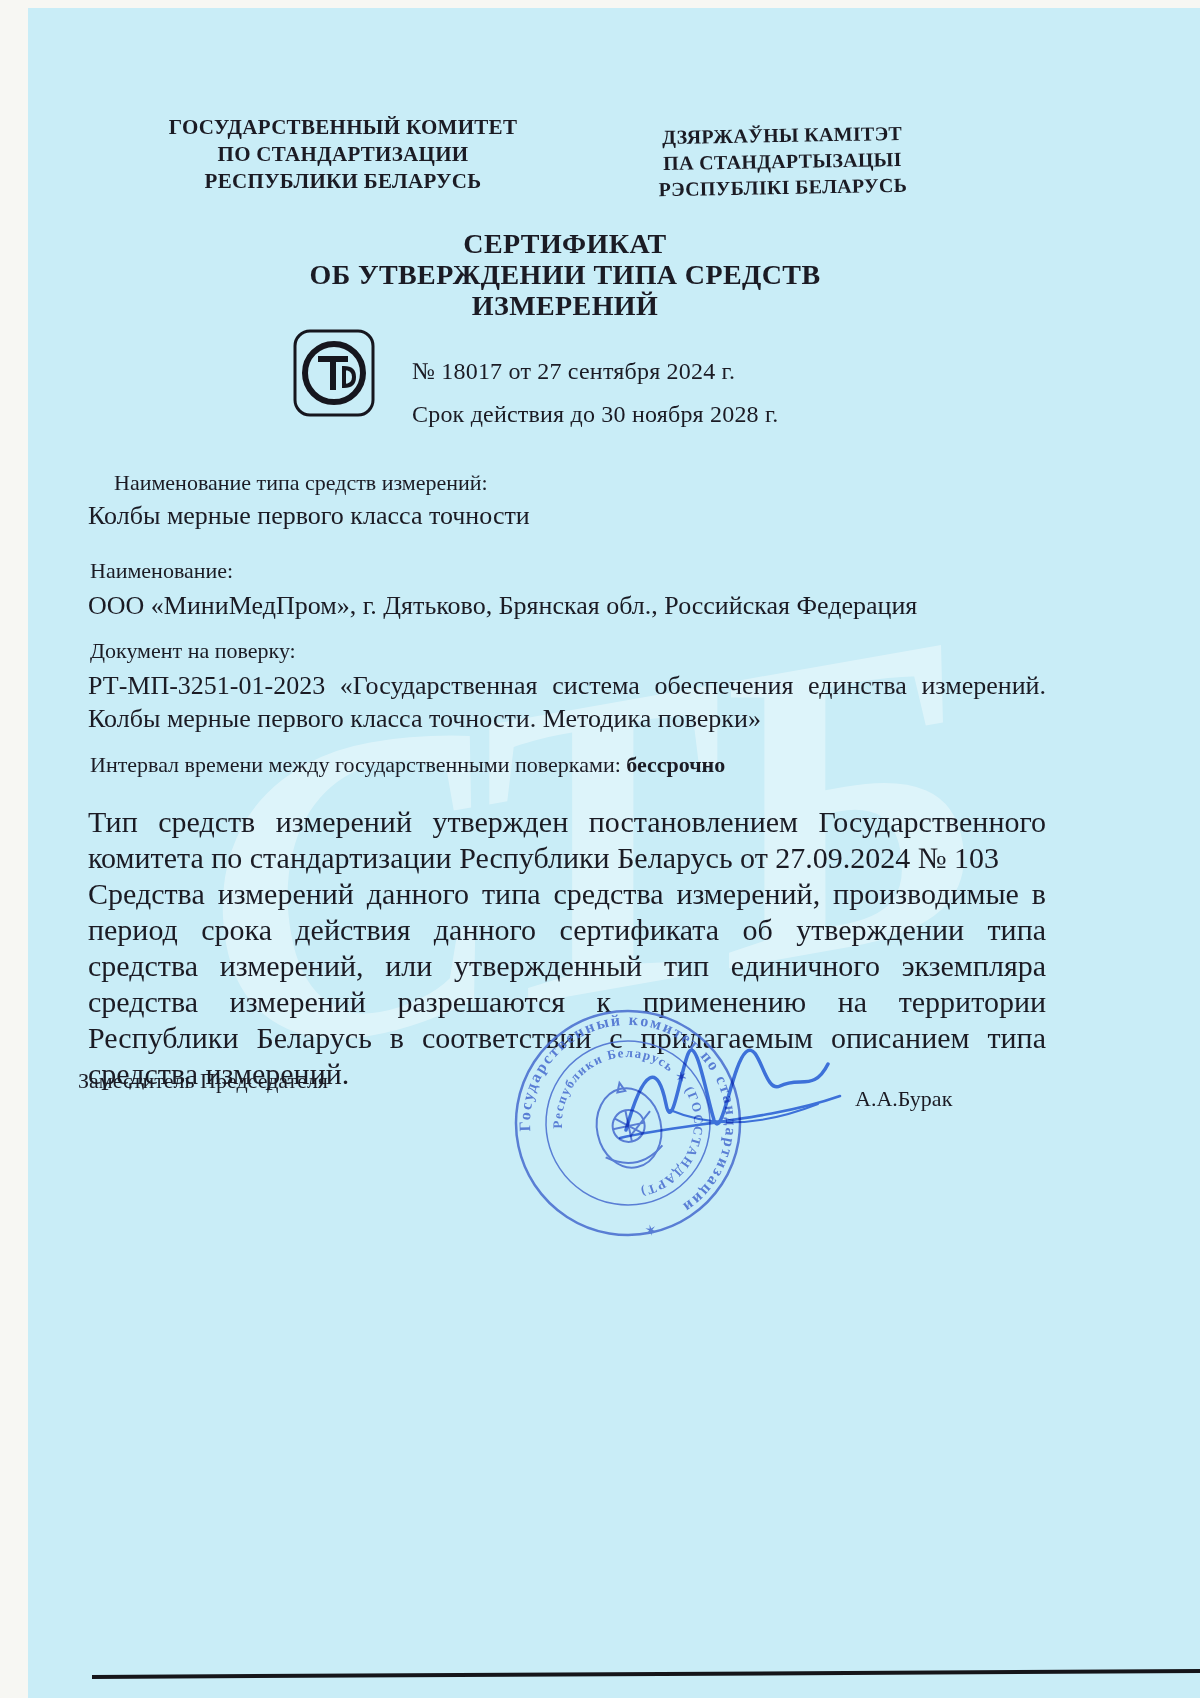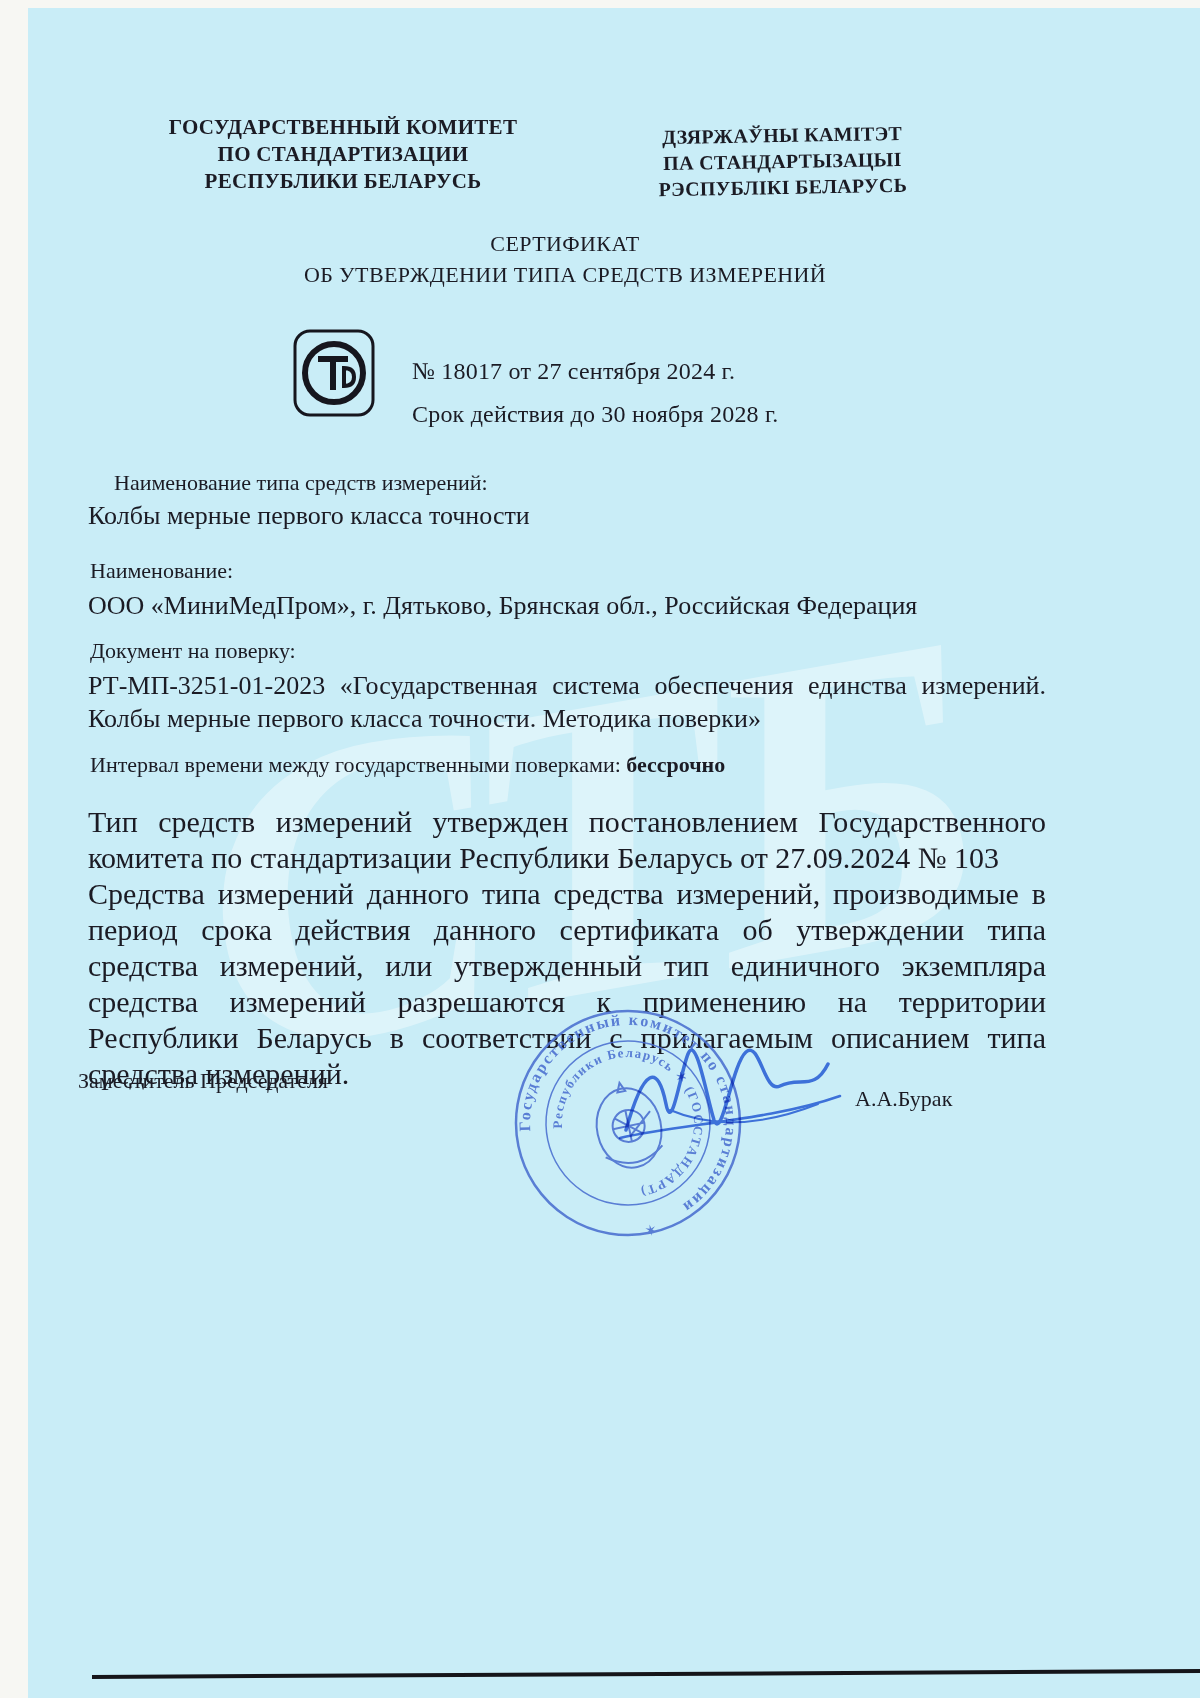--- a/index.html
+++ b/index.html
@@ -11,21 +11,21 @@
   }
   .paper{
     position:absolute;left:28px;top:8px;right:0;bottom:0;
     background:#c9edf7;
   }
   .abs{position:absolute;}
   .center{text-align:center;}
   .bold{font-weight:bold;}
   .header-block{font-weight:bold;font-size:21px;line-height:27px;letter-spacing:.3px;}
   .header-right{font-size:20px;line-height:26px;transform:rotate(-1deg);}
-  .doc-title{font-weight:normal;font-size:22px;line-height:31px;letter-spacing:.4px;}
+  .doc-title{font-weight:bold;font-size:28px;line-height:31px;letter-spacing:.4px;}
   .cert-lines{font-size:24px;line-height:43px;letter-spacing:.2px;}
   .label{font-size:22px;}
   .value{font-size:26px;font-weight:normal;}
   .just{text-align:justify;line-height:33px;}
   .bodytext{font-size:30px;line-height:36px;text-align:justify;}
   .bodytext p{margin:0;}
   .watermark{
     font-size:430px;font-weight:bold;font-style:italic;
     color:rgba(255,255,255,0.38);
     transform:rotate(-10deg);

